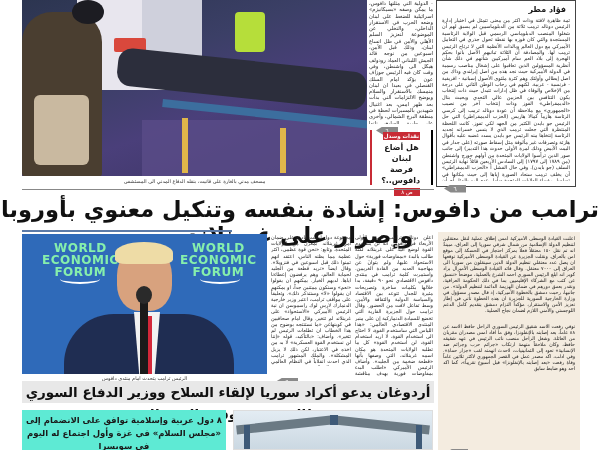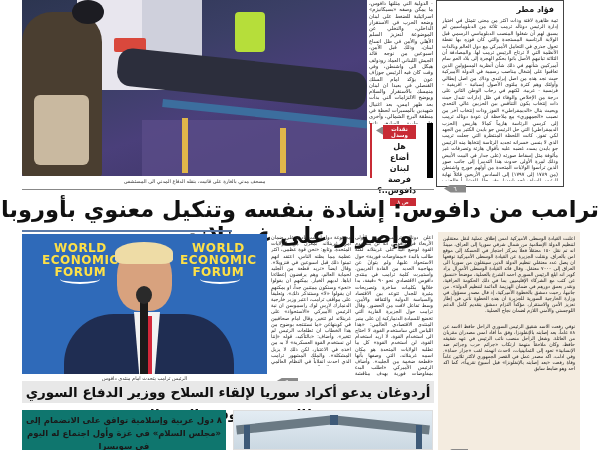--- a/index.html
+++ b/index.html
@@ -25,51 +25,51 @@
   .top-photo .ground { position:absolute; left:120px; top:120px; width:230px; height:60px; background:#5a4c88; opacity:.8; }
   .top-photo .leg-yellow1 { position:absolute; left:160px; top:118px; width:6px; height:55px; background:#e0b64a; }
   .top-photo .leg-yellow2 { position:absolute; left:258px; top:128px; width:6px; height:45px; background:#e0b64a; }
   .caption { font-size: 5px; color: #333; text-align: center; }
 
   
   .text-col { font-size: 5.2px; line-height: 6.3px; text-align: justify; color: #222; }
 
   
   .editorial {
-    left: 436px; top: 0; width: 128px; height: 187px;
+    left: 436px; top: 0; width: 140px; height: 187px;
     border: 1.2px solid #444; background: #fff; padding: 2px 5px;
   }
   .editorial .author { font-size: 8px; font-weight: bold; margin: 2px 4px 3px 0; }
   .editorial .body { font-size: 5px; line-height: 6.4px; text-align: justify; }
 
   .more-arrow {
     display:inline-flex; align-items:center; justify-content:center;
     width: 22px; height: 8px; background: #8a8a8a; color:#fff; font-size:6px;
     clip-path: polygon(30% 0, 100% 0, 100% 100%, 30% 100%, 0 50%);
   }
 
   
-  .promo { left: 370px; top: 123px; width: 63px; height: 55px; border-left: 2px solid #c82b35; border-right: 6px solid #000000; padding: 2px 11px; }
+  .promo { left: 370px; top: 130px; width: 63px; height: 55px; border-left: 2px solid #c82b35; border-right: 2px solid #000000; padding: 2px 11px; }
   .promo .tag { background:#c82b35; color:#fff; font-size:5.5px; text-align:center; padding:1px 0; font-weight:bold; }
   .promo .title { font-size:8px; font-weight:bold; line-height:11px; text-align:center; margin-top:2px; }
   .promo .page { background:#c82b35; color:#fff; font-size:5.5px; width:26px; text-align:center; margin-top:2px; padding:1px 0; }
 
   
   .main-headline {
     left: 0; top: 196px; width: 600px; text-align: center;
     font-size: 22.5px; font-weight: bold; letter-spacing: -0.5px; color:#111;
   }
   .rule-top { left: 22px; top: 189px; width: 412px; height: 1px; background: #888; }
   .rule-blue { left: 22px; top: 230px; width: 210px; height: 1.5px; background: #5b7aa8; }
 
   
   .trump-photo {
     left: 22px; top: 234px; width: 245px; height: 140px; background: #2f6ab9; overflow: hidden;
   }
-  .wef-logo { position:absolute; color:#fde047; font-weight:bold; text-align:center; font-size:12px; line-height:12px; letter-spacing:.5px; font-family:"DejaVu Sans", sans-serif; direction:ltr; }
+  .wef-logo { position:absolute; color:#86efac; font-weight:bold; text-align:center; font-size:12px; line-height:12px; letter-spacing:.5px; font-family:"DejaVu Sans", sans-serif; direction:ltr; }
   .wef-arc { position:absolute; border-bottom:2px solid #fff; border-radius:0 0 50% 50%; }
   .trump-body { position:absolute; left:42px; top:80px; width:170px; height:70px; background:#1f2d52; border-radius:50px 50px 0 0; }
   .trump-head { position:absolute; left:95px; top:12px; width:55px; height:65px; background:#d8a27e; border-radius:45% 45% 40% 40%; }
   .trump-hair { position:absolute; left:93px; top:8px; width:58px; height:22px; background:#eedca6; border-radius:50% 50% 20% 20%; }
   .trump-shirt { position:absolute; left:112px; top:78px; width:26px; height:62px; background:#f2f2f2; clip-path: polygon(0 0,100% 0,80% 100%,20% 100%); }
   .trump-tie { position:absolute; left:120px; top:82px; width:10px; height:60px; background:#d3283a; }
   .mic { position:absolute; left:118px; top:55px; width:8px; height:85px; background:#1a1a1a; }
   .mic-head { position:absolute; left:114px; top:52px; width:16px; height:18px; background:#2a2a2a; border-radius:50%; }
 
   
@@ -82,21 +82,21 @@
   .side-story .headline { font-size: 9px; font-weight: bold; line-height: 13px; text-align: center; margin: 2px 0 6px; }
   .side-story .body { font-size: 4.8px; line-height: 6px; text-align: justify; }
   .side-story .subhead { font-size: 10px; font-weight: bold; text-align: center; margin: 5px 0 5px; }
 
   
   .second-headline {
     left: 22px; top: 381px; width: 412px; height: 22px; background: #e8e8e8;
     font-size: 13.5px; font-weight: bold; text-align: center; line-height: 22px; color:#111;
   }
   .third-box {
-    left: 22px; top: 410px; width: 204px; height: 40px; background: #0f766e;
+    left: 22px; top: 410px; width: 204px; height: 40px; background: #5eead4;
     font-size: 8.5px; font-weight: bold; text-align: center; line-height: 13px; padding-top: 4px;
   }
   .hangar-photo {
     left: 233px; top: 410px; width: 200px; height: 40px; background: linear-gradient(#e3ecf3, #cbd8e2); overflow: hidden; border: 1px solid #ddd;
   }
   .hangar-roof-l { position:absolute; left:2px; top:4px; width:100px; height:9px; background:#6b7a84; transform: rotate(-6deg); transform-origin: right center; }
   .hangar-roof-r { position:absolute; right:2px; top:4px; width:100px; height:9px; background:#6b7a84; transform: rotate(6deg); transform-origin: left center; }
   .hangar-post-l { position:absolute; left:10px; top:14px; width:6px; height:30px; background:#3e5a78; }
   .hangar-post-r { position:absolute; right:10px; top:14px; width:6px; height:30px; background:#3e5a78; }
   .hangar-post-c { position:absolute; left:96px; top:4px; width:8px; height:10px; background:#3e5a78; }

